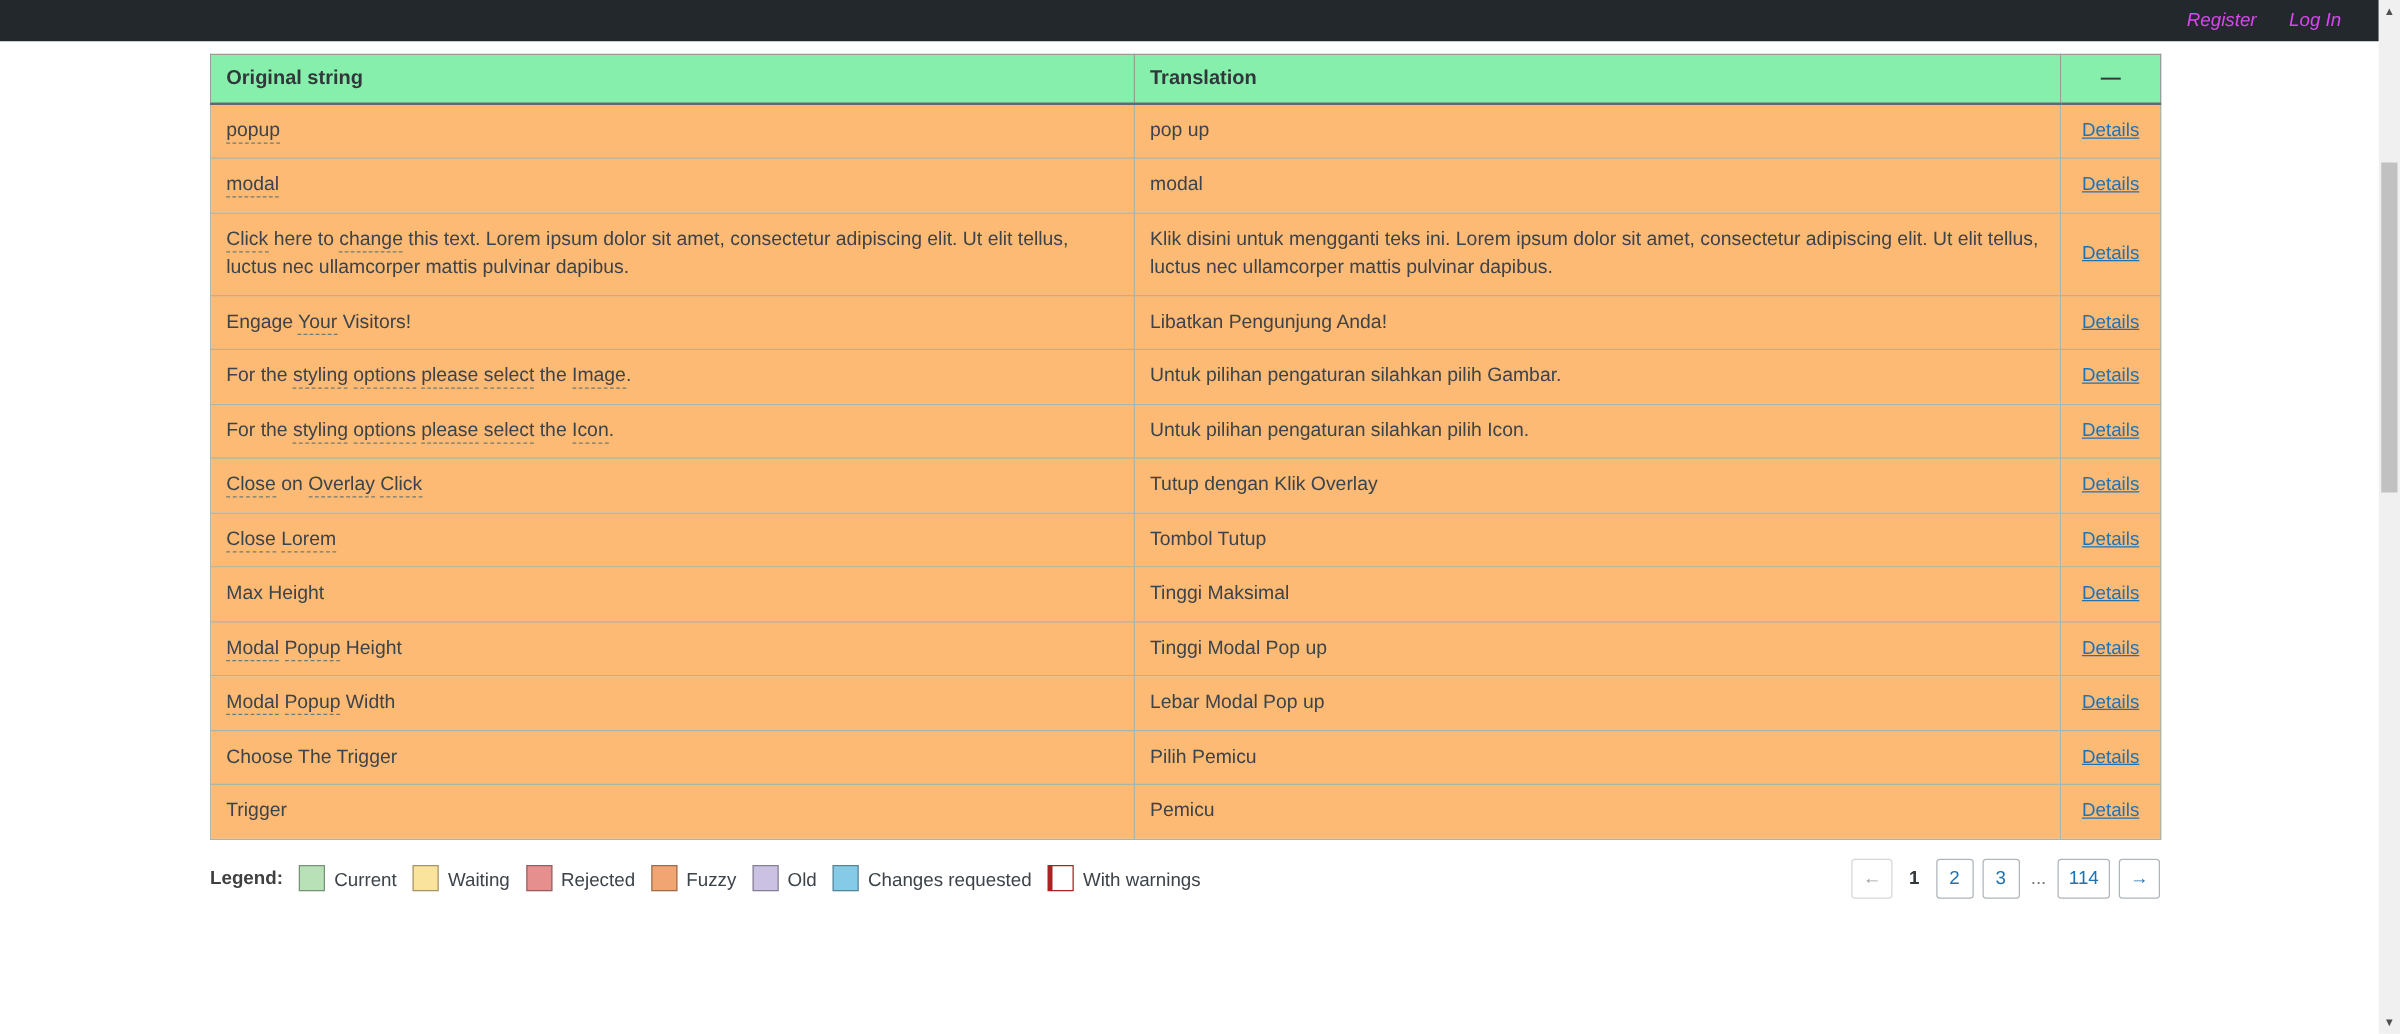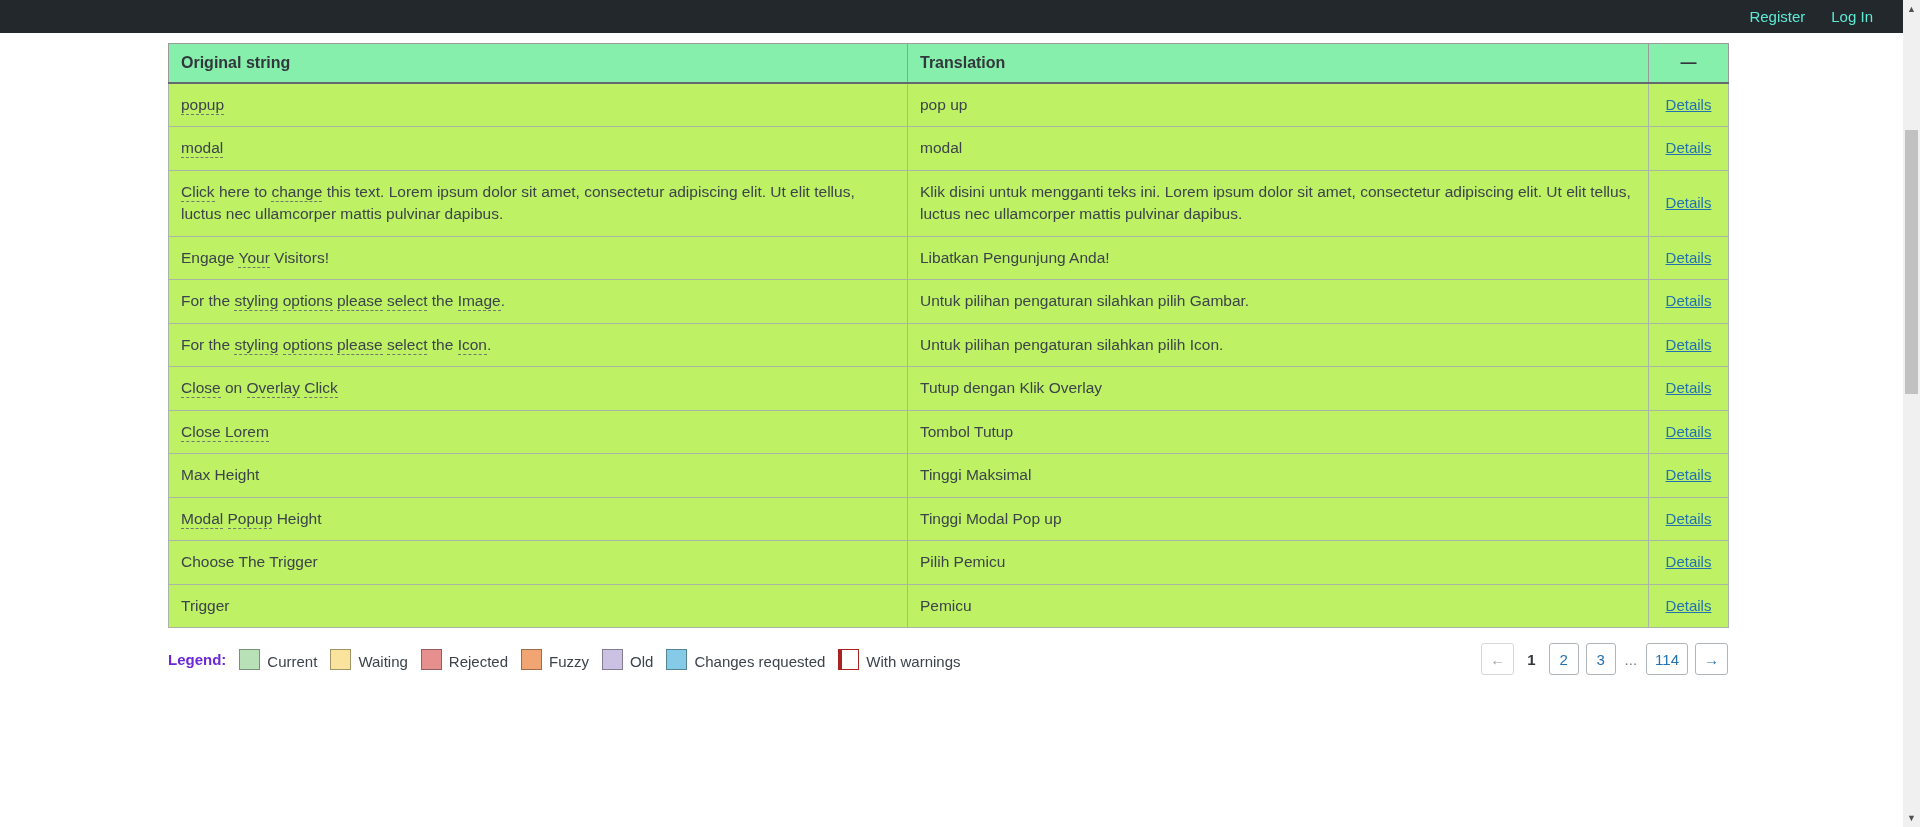--- a/index.html
+++ b/index.html
@@ -3,48 +3,48 @@
 <meta charset="utf-8">
 <style>
   * { box-sizing: border-box; margin: 0; padding: 0; }
   html, body { width: 1920px; height: 827px; overflow: hidden; background: #fff;
     font-family: "Liberation Sans", sans-serif; }
 
   
   .admin-bar { position: absolute; top: 0; left: 0; width: 1903px; height: 33px;
     background: #23282d; display: flex; align-items: center; justify-content: flex-end;
     gap: 26px; padding-right: 30px; }
-  .admin-bar a { color: #5eead4; font-size: 15px; text-decoration: none; cursor: pointer; }
+  .admin-bar a { color: #d946ef; font-size: 15px; text-decoration: none; cursor: pointer; font-style: italic; }
 
   
   .content { position: absolute; top: 43px; left: 168px; width: 1560px; }
 
   table.translations { width: 1560px; border-collapse: collapse; border: 1px solid #8c8f94;
     table-layout: fixed; }
   table.translations col.c-orig { width: 739px; }
   table.translations col.c-trans { width: 741px; }
   table.translations col.c-act { width: 80px; }
 
   thead th { background: #86efac; color: #32373c; font-size: 16px; font-weight: bold;
     text-align: left; padding: 10px 12px; border: 1px solid #9b9b9b;
     border-bottom: 2px solid #646970; }
   thead th.center { text-align: center; }
 
-  tbody td { background: #bef264; color: #3c434a; font-size: 15.5px; line-height: 1.45;
+  tbody td { background: #fdba74; color: #3c434a; font-size: 15.5px; line-height: 1.45;
     padding: 10px 12px; border: 1px solid #a8b5a8; vertical-align: middle;
     word-wrap: break-word; }
   tbody td.actions { text-align: center; }
   tbody a.details { color: #2271b1; text-decoration: underline; font-size: 15px; cursor: pointer; }
   span.glossary { border-bottom: 1px dashed #6f7a6f; padding-bottom: 1px; cursor: help; }
 
   
   .below-table { width: 1560px; margin-top: 15px; display: flex; align-items: center;
     justify-content: space-between; }
   .legend { display: flex; align-items: center; gap: 13px; font-size: 15px; color: #3c434a; }
-  .legend .legend-title { font-weight: bold; color: #6d28d9; }
+  .legend .legend-title { font-weight: bold; color: #404040; }
   .legend .legend-item { display: flex; align-items: flex-end; gap: 7px; }
   .legend .swatch { width: 21px; height: 21px; border: 1px solid rgba(0,0,0,0.35);
     display: inline-block; }
   .legend .swatch.warn { border: 1px solid #aa2222; border-left: 4px solid #aa2222; }
 
   .pagination { display: flex; align-items: center; gap: 7px; font-size: 15px; }
   .pagination .page-btn { min-width: 30px; height: 32px; background: #fff;
     border: 1px solid #b0b5b9; border-radius: 3px; color: #2271b1; font-size: 15px;
     display: inline-flex; align-items: center; justify-content: center;
     padding: 0 8px; cursor: pointer; }
@@ -131,20 +131,25 @@
           <td><span>Max Height</span></td>
           <td>Tinggi Maksimal</td>
           <td class="actions"><a class="details">Details</a></td>
         </tr>
         <tr>
           <td><span class="glossary">Modal</span><span> </span><span class="glossary">Popup</span><span> Height</span></td>
           <td>Tinggi Modal Pop up</td>
           <td class="actions"><a class="details">Details</a></td>
         </tr>
         <tr>
+          <td><span class="glossary">Modal</span><span> </span><span class="glossary">Popup</span><span> Width</span></td>
+          <td>Lebar Modal Pop up</td>
+          <td class="actions"><a class="details">Details</a></td>
+        </tr>
+        <tr>
           <td><span>Choose The Trigger</span></td>
           <td>Pilih Pemicu</td>
           <td class="actions"><a class="details">Details</a></td>
         </tr>
         <tr>
           <td><span>Trigger</span></td>
           <td>Pemicu</td>
           <td class="actions"><a class="details">Details</a></td>
         </tr>
       </tbody>

